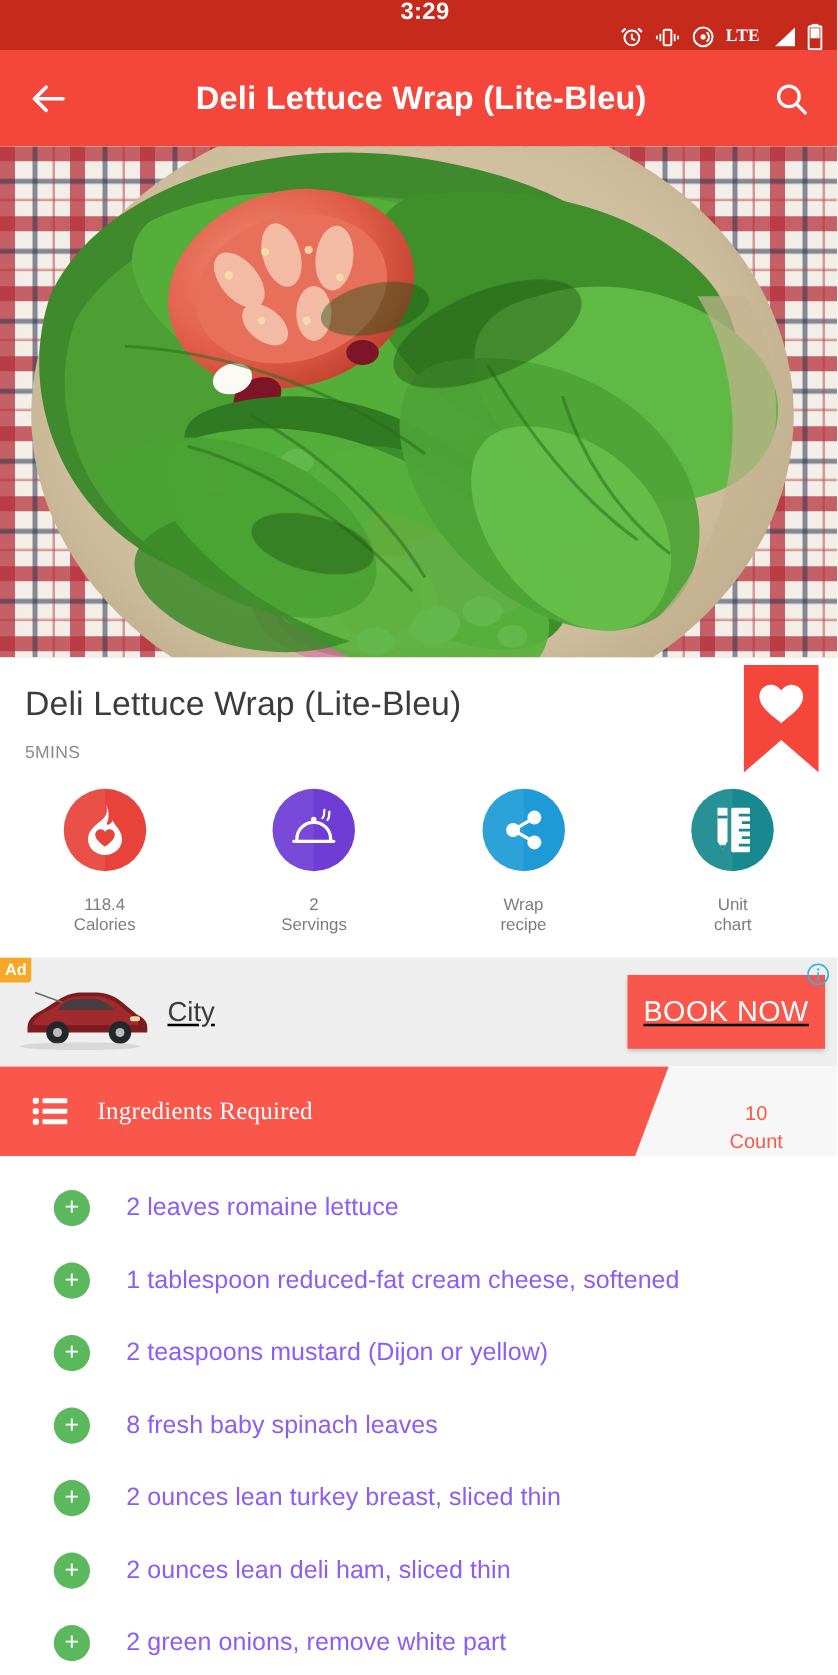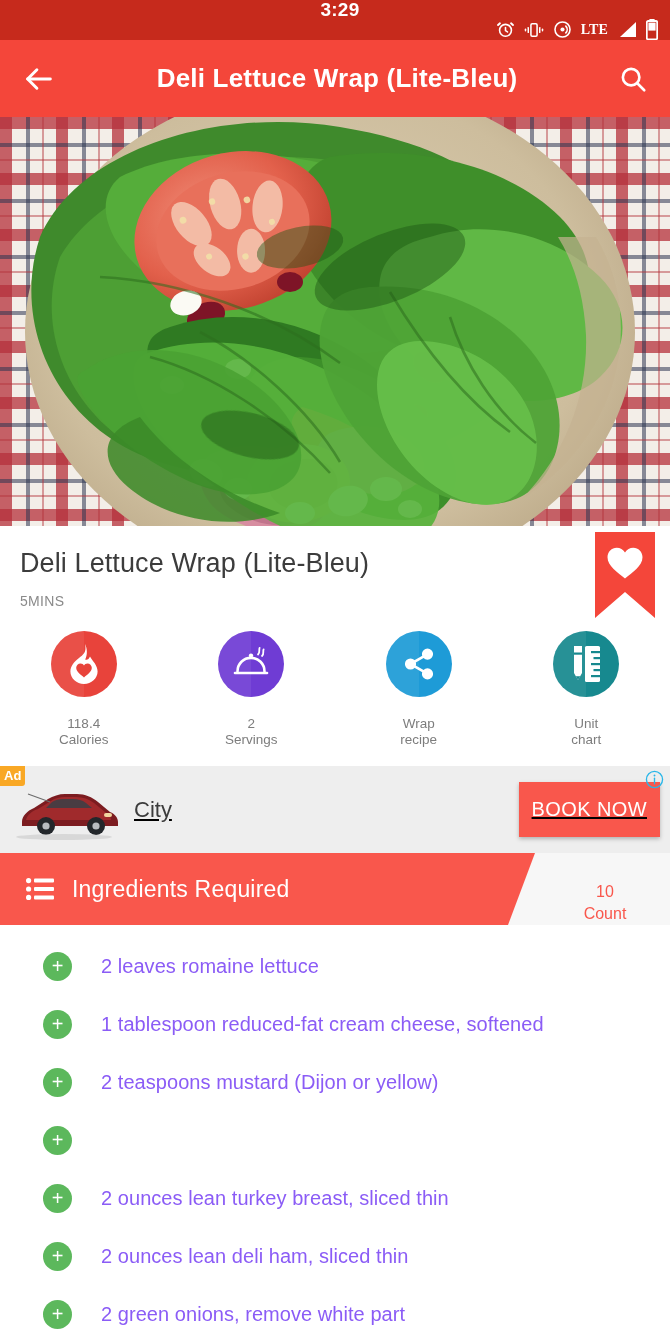--- a/index.html
+++ b/index.html
@@ -96,42 +96,42 @@
     padding: 3px 4px 4px 4px; border-radius: 0 0 3px 0;
     z-index: 4;
   }
   .ad-info { position:absolute; right: 6px; top: 4px; width: 19px; height: 19px; z-index:4; cursor:pointer; }
   .ad-row { display:flex; align-items:center; height:100%; padding: 0 0 0 8px; text-decoration: underline; }
   .ad-car { width: 110px; height: 60px; flex:0 0 auto; }
   .ad-name { font-size: 22px; color:#3c3c3c; margin-left: 16px; }
   .ad-cta {
     margin-left:auto; margin-right: 10px;
     background:#F9574C; color:#fff;
-    font-size: 20px; letter-spacing: .4px;
+    font-size: 23px; letter-spacing: .4px;
     padding: 16px 13px; border:0; cursor:pointer;
     box-shadow: 0 2px 4px rgba(0,0,0,.25);
     font-family: "Liberation Sans", sans-serif;
   }
 
   
   .section {
     position: relative; height: 72px; background: #f7f7f7; overflow:hidden;
   }
   .section .band {
     position:absolute; inset:0;
     background:#F9574C;
     clip-path: polygon(0 0, 535px 0, 508px 100%, 0 100%);
   }
   .section .inner {
     position:relative; z-index:2; height:100%;
     display:flex; align-items:center; padding-left: 26px;
   }
   .section .listicon { width: 28px; height: 22px; flex:0 0 auto; }
   .section .sec-title {
-    color:#fff; font-size: 23px; margin-left: 18px; letter-spacing:.2px;
+    color:#fff; font-size: 20px; margin-left: 24px; letter-spacing:.2px;font-family:Liberation Serif, serif;
   }
   .section .count {
     position:absolute; right: 0; top:0; bottom:0; width: 130px; z-index:3;
     display:flex; flex-direction:column; align-items:center; justify-content:flex-end;
     color:#F9574C; font-size: 16px; line-height: 22px; text-align:center;
   }
 
   
   .ingredients { background:#fff; padding-top: 12px; }
   .ing-row { display:flex; align-items:center; height: 58px; padding: 0 18px; }
@@ -477,20 +477,21 @@
       <span class="ing-text">1 tablespoon reduced-fat cream cheese, softened</span>
     </div>
 
     <div class="ing-row">
       <span class="plus">+</span>
       <span class="ing-text">2 teaspoons mustard (Dijon or yellow)</span>
     </div>
 
     <div class="ing-row">
       <span class="plus">+</span>
+      <span class="ing-text">8 fresh baby spinach leaves</span>
     </div>
 
     <div class="ing-row">
       <span class="plus">+</span>
       <span class="ing-text">2 ounces lean turkey breast, sliced thin</span>
     </div>
 
     <div class="ing-row">
       <span class="plus">+</span>
       <span class="ing-text">2 ounces lean deli ham, sliced thin</span>

